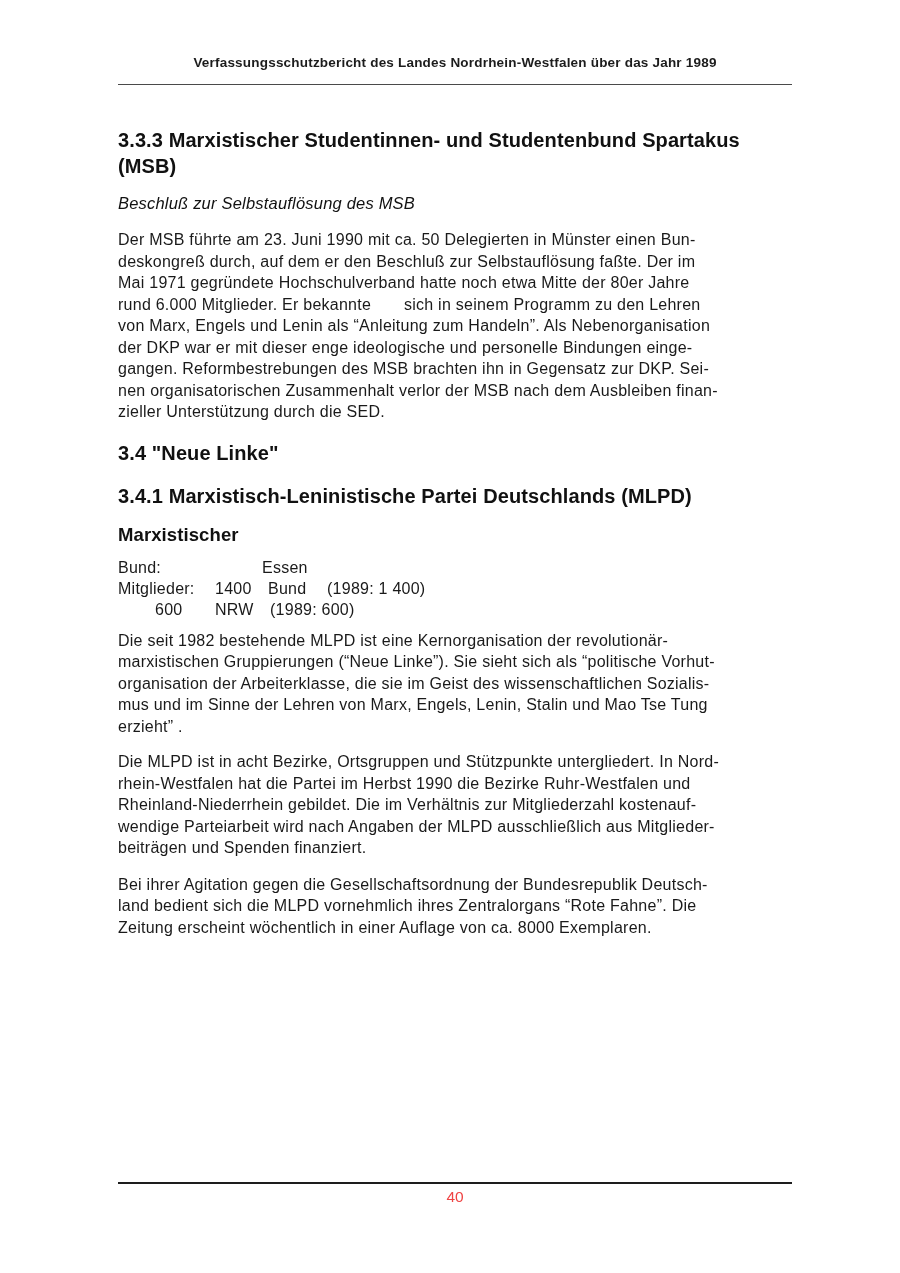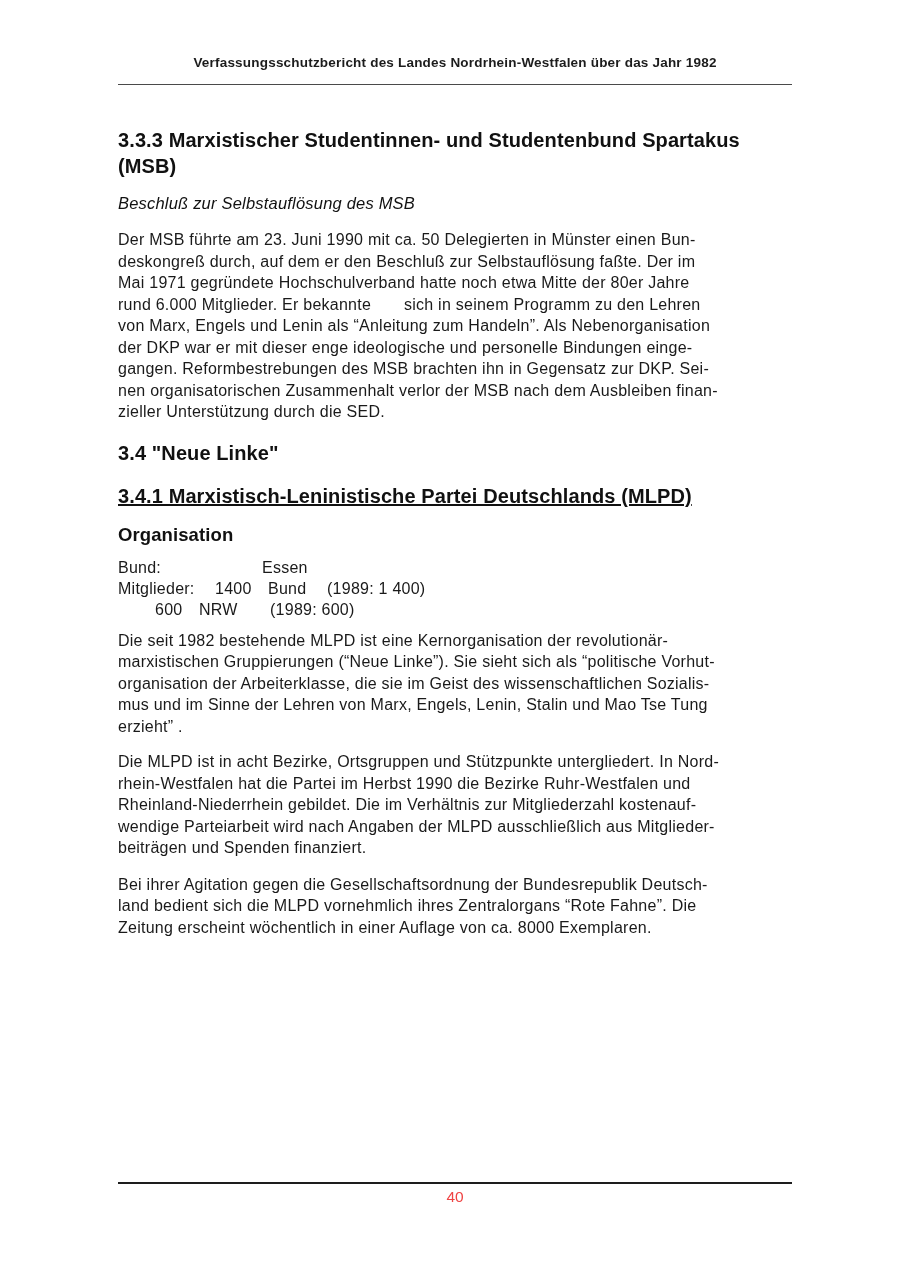--- a/index.html
+++ b/index.html
@@ -57,21 +57,21 @@
     color: #111;
   }
   .body-para {
     font-size: 16px;
     line-height: 21.5px;
     letter-spacing: 0.25px;
     color: #1a1a1a;
   }
   .p1   { margin-top: 16px; }
   .h34  { margin-top: 17px; }
-  .h341 { margin-top: 17px; text-decoration: underline; }
+  .h341 { margin-top: 17px; }
   .horg { margin-top: 13px; font-size: 18.5px; }
   .p2   { margin-top: 10px; }
   .p3   { margin-top: 14px; }
   .p4   { margin-top: 15px; }
 
   .org-block {
     margin-top: 9px;
     font-size: 16px;
     letter-spacing: 0.25px;
     color: #1a1a1a;
@@ -82,21 +82,21 @@
     line-height: 21px;
   }
   .org-row span { position: absolute; white-space: nowrap; }
   .r1 .c-label  { left: 0; }
   .r1 .c-region { left: 144px; }
   .r2 .c-label  { left: 0; }
   .r2 .c-value  { left: 97px; }
   .r2 .c-region { left: 150px; }
   .r2 .c-prev   { left: 209px; }
   .r3 .c-value  { left: 37px; }
-  .r3 .c-region { left: 81px; }
+  .r3 .c-region { left: 97px; }
   .r3 .c-prev   { left: 152px; }
 
   .footer {
     position: absolute;
     top: 1182px;
     left: 118px;
     width: 674px;
   }
   .footer-rule {
     border: none;
@@ -110,21 +110,21 @@
     font-size: 15.5px;
     color: #ef4444;
     line-height: 20px;
   }
 </style>
 </head>
 <body>
 
 <div class="page">
 
-  <div class="header-title">Verfassungsschutzbericht des Landes Nordrhein-Westfalen über das Jahr 1982</div>
+  <div class="header-title">Verfassungsschutzbericht des Landes Nordrhein-Westfalen über das Jahr 1989</div>
 
   <hr class="header-rule">
 
   <div class="h-main pre">3.3.3 Marxistischer Studentinnen- und Studentenbund Spartakus
 (MSB)</div>
 
   <div class="h-sub-italic">Beschluß zur Selbstauflösung des MSB</div>
 
   <div class="body-para p1 pre">Der MSB führte am 23. Juni 1990 mit ca. 50 Delegierten in Münster einen Bun-
 deskongreß durch, auf dem er den Beschluß zur Selbstauflösung faßte. Der im
@@ -133,21 +133,21 @@
 von Marx, Engels und Lenin als “Anleitung zum Handeln”. Als Nebenorganisation
 der DKP war er mit dieser enge ideologische und personelle Bindungen einge-
 gangen. Reformbestrebungen des MSB brachten ihn in Gegensatz zur DKP. Sei-
 nen organisatorischen Zusammenhalt verlor der MSB nach dem Ausbleiben finan-
 zieller Unterstützung durch die SED.</div>
 
   <div class="h-main h34">3.4 "Neue Linke"</div>
 
   <div class="h-main h341">3.4.1 Marxistisch-Leninistische Partei Deutschlands (MLPD)</div>
 
-  <div class="h-main horg">Organisation</div>
+  <div class="h-main horg">Marxistischer</div>
 
   <div class="org-block">
     <div class="org-row r1">
       <span class="c-label">Bund:</span>
       <span class="c-region">Essen</span>
     </div>
     <div class="org-row r2">
       <span class="c-label">Mitglieder:</span>
       <span class="c-value">1400</span>
       <span class="c-region">Bund</span>

